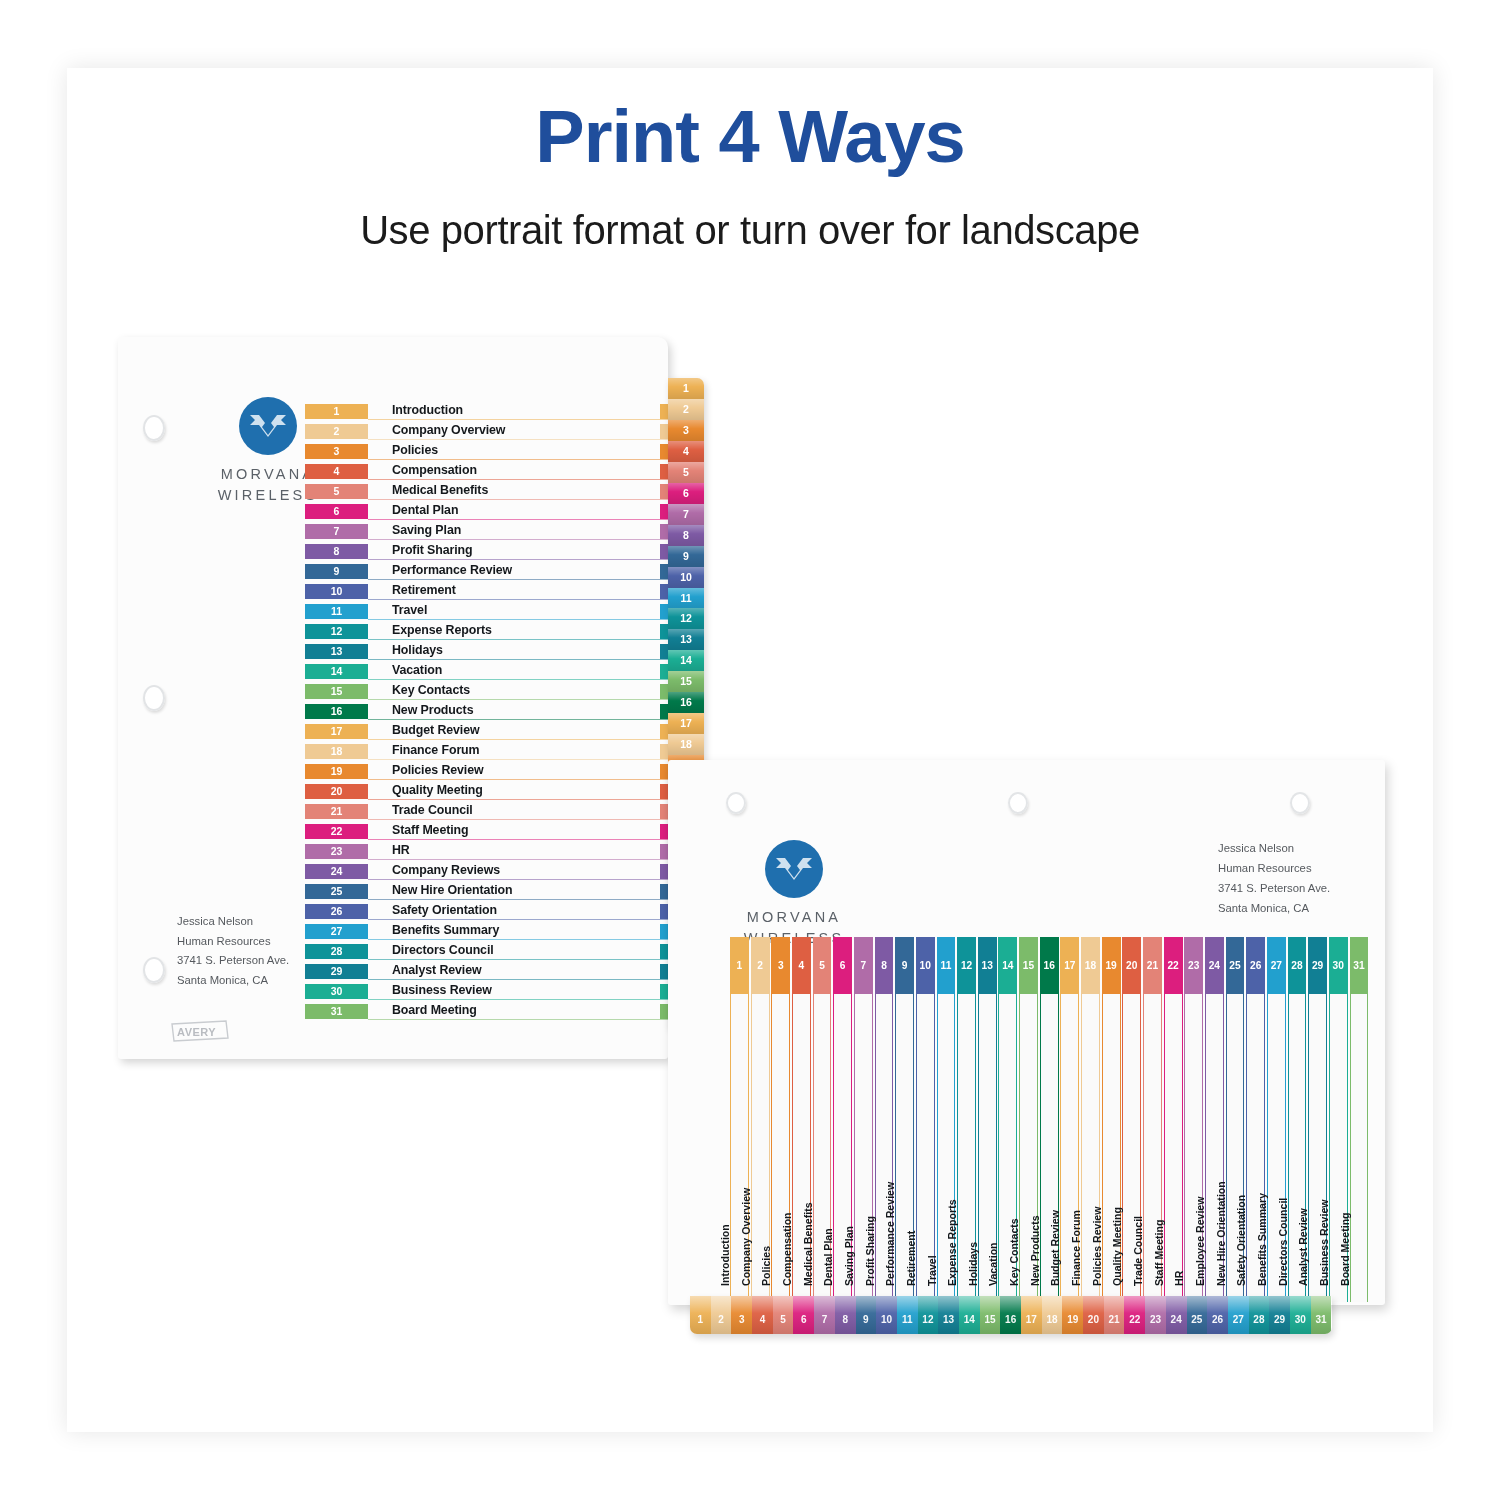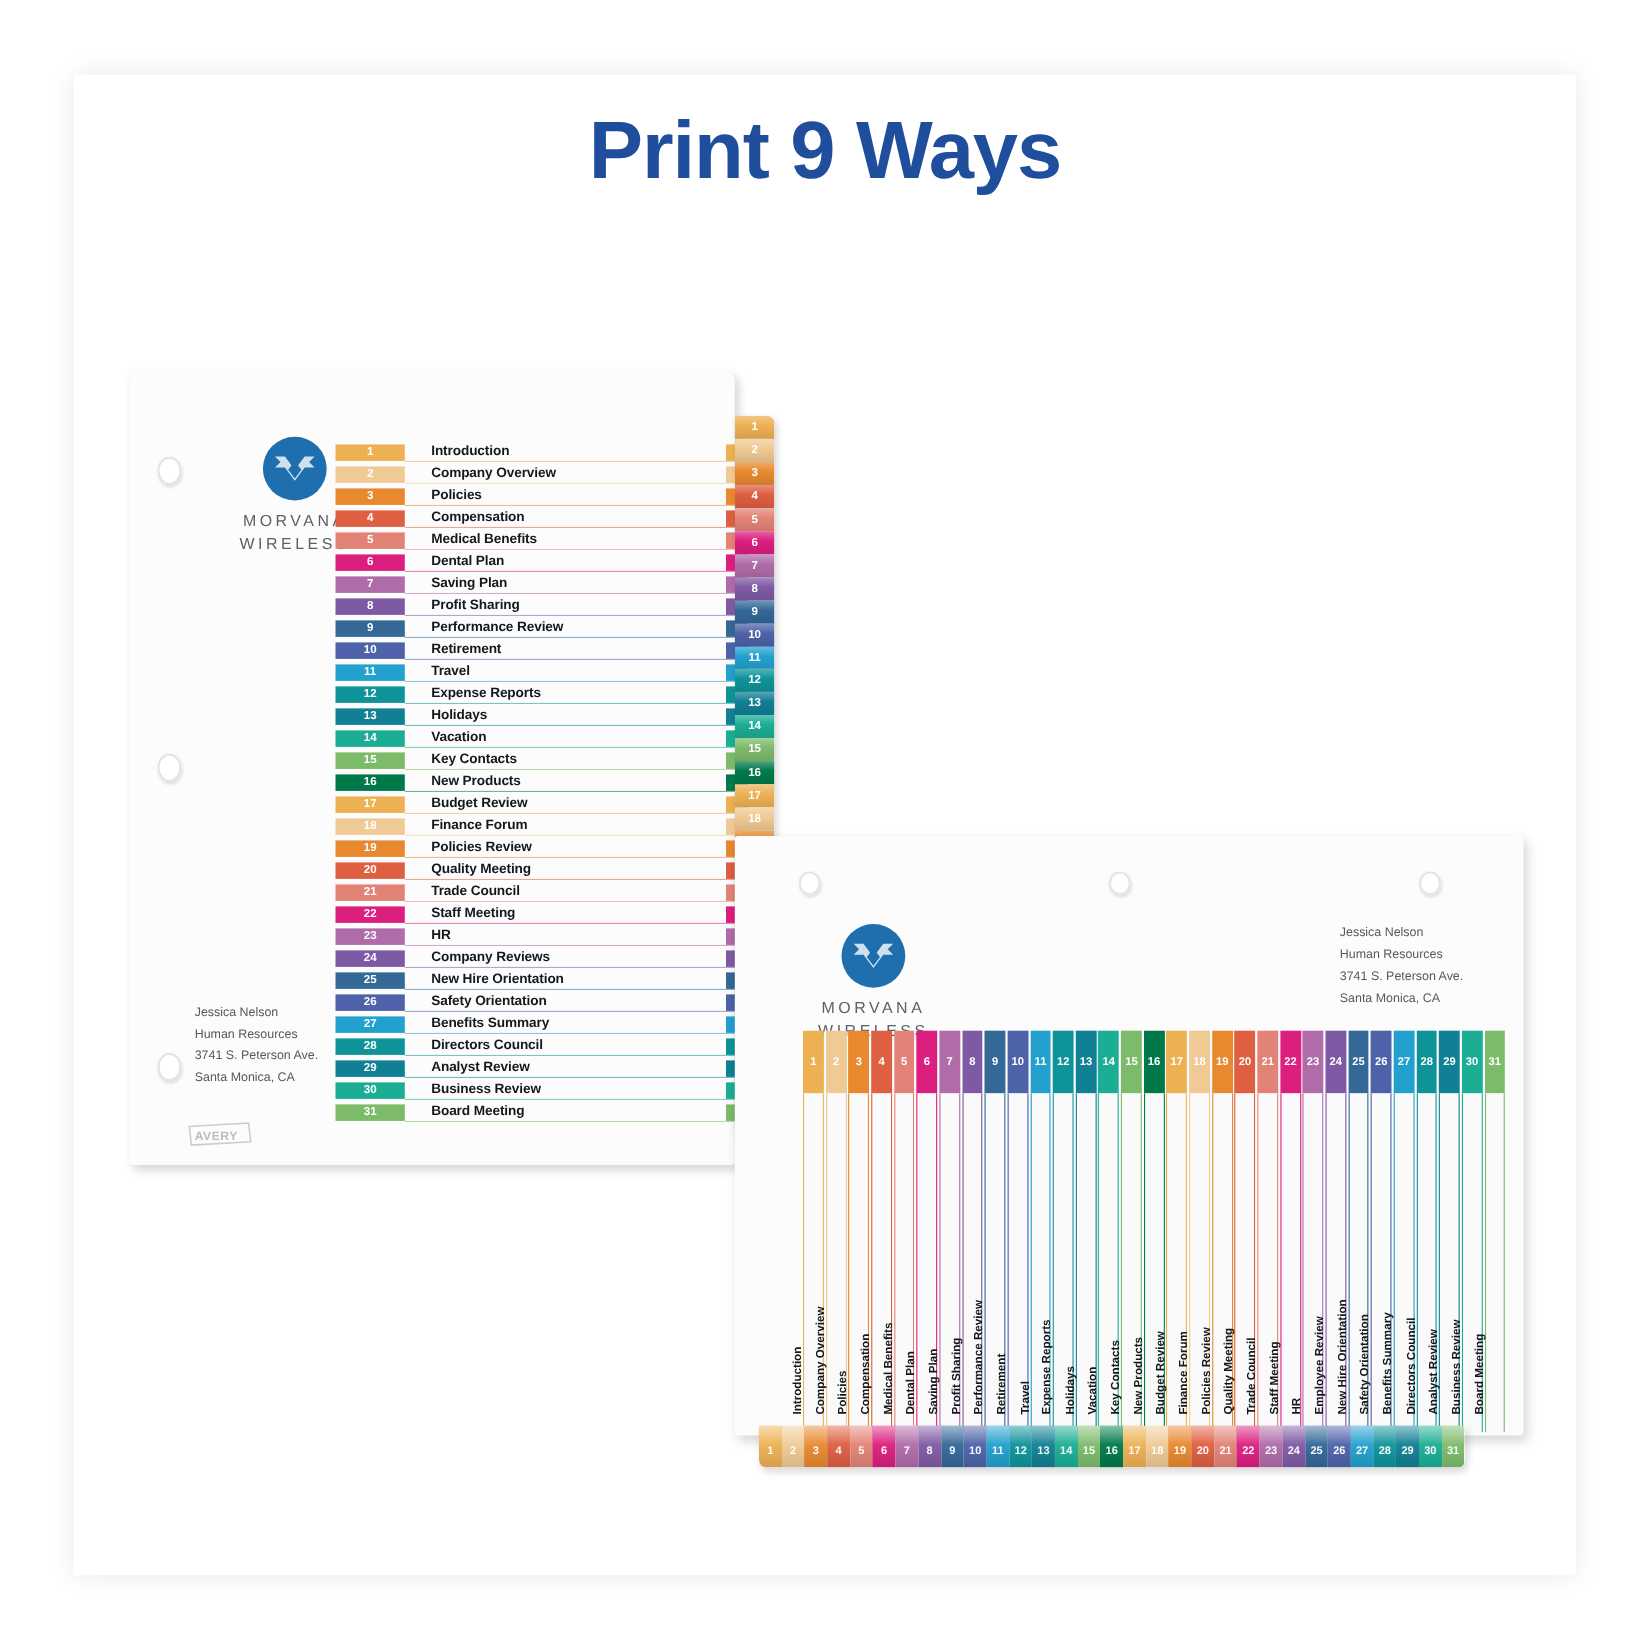--- a/index.html
+++ b/index.html
@@ -146,21 +146,22 @@
     background:linear-gradient(180deg,rgba(255,255,255,.55),rgba(255,255,255,.05) 45%,rgba(0,0,0,.10));
   }
   .lstripcell span{position:relative;opacity:.95;}
 </style>
 </head>
 <body>
 
 <div class="stage">
   <div class="card"></div>
 
-  <div class="headline">Print 9 Ways</div>
+  <div class="headline">Print 4 Ways</div>
+  <div class="subhead">Use portrait format or turn over for landscape</div>
 
   <div class="portrait">
     <div class="hole" style="left:25px;top:78px;"></div>
     <div class="hole" style="left:25px;top:348px;"></div>
     <div class="hole" style="left:25px;top:620px;"></div>
 
     <div class="p-logo">
       <div class="logo-circle">
         <svg width="40" height="32" viewBox="0 0 40 32" aria-hidden="true">
           <path d="M2 15 L7 10 L2 5 L11 5 L20 17 L29 5 L38 5 L33 10 L38 15 L29 15 L20 27 L11 15 Z" fill="#cfe1ef"></path>

